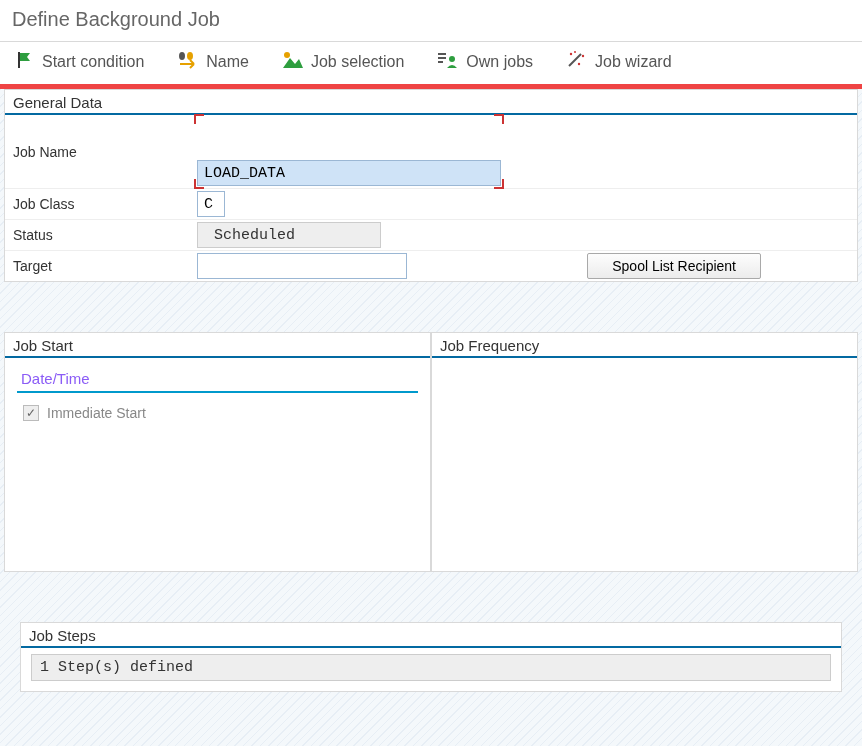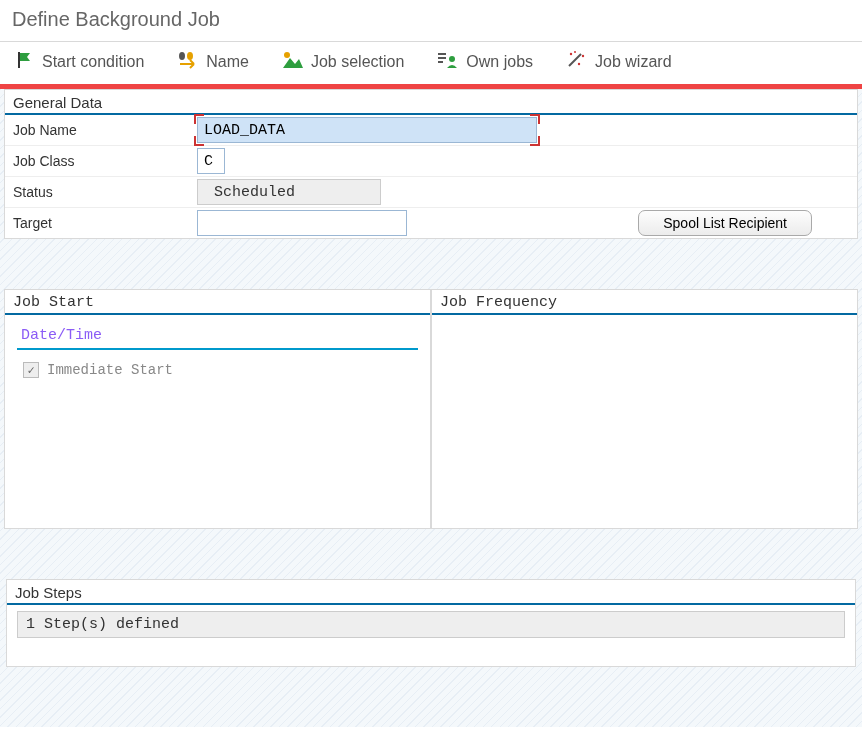--- a/index.html
+++ b/index.html
@@ -77,21 +77,21 @@
     height: 26px;
     padding: 2px 6px;
     border: 1px solid #9bb7d4;
     background: #fff;
   }
   .gd-input.readonly {
     background: #eee;
     color: #333;
     border: 1px solid #ccc;
   }
-  .field-jobname { width: 340px; }
+  .field-jobname { width: 304px; margin-top: 43px; }
   .field-jobclass { width: 28px; }
   .field-status { width: 184px; padding-left: 16px; }
   .field-target { width: 210px; }
 
   .corner { position:absolute; width:10px; height:10px; }
   .corner::before, .corner::after { content:""; position:absolute; background:#cc3333; }
   .tl { top:-3px; left:-3px; } .tr { top:-3px; right:-3px; }
   .bl { bottom:-3px; left:-3px; } .br { bottom:-3px; right:-3px; }
   .tl::before,.tr::before,.bl::before,.br::before { width:10px; height:2px; }
   .tl::after,.tr::after,.bl::after,.br::after { width:2px; height:10px; }
@@ -106,21 +106,20 @@
     padding: 4px 24px;
     font-size: 14px;
     cursor: pointer;
     border-radius: 2px;
   }
 
   .mid-row {
     display: flex;
     gap: 0;
     margin: 50px 2px 8px;
-    font-family: Liberation Mono, monospace;
   }
   .mid-col {
     flex: 1;
     background: #fff;
     border: 1px solid #d9d9d9;
     min-height: 240px;
   }
   .sub-section-title {
     padding: 6px 10px 4px;
     font-size: 15px;
@@ -140,24 +139,24 @@
   .fake-checkbox {
     width: 16px; height: 16px;
     border: 1px solid #bbb;
     background: #eee;
     display: inline-flex;
     align-items: center; justify-content: center;
     font-size: 12px; color: #666;
   }
 
   .steps-panel {
-    margin: 50px 4px 0;
+    margin: 50px 18px 0;
     background: #fff;
     border: 1px solid #d9d9d9;
-    padding-bottom: 28px;
+    padding-bottom: 10px;
   }
   .steps-readout {
     margin: 6px 10px 0;
     background: #eee;
     border: 1px solid #ccc;
     padding: 4px 8px;
     font-family: "Courier New", monospace;
     font-size: 15px;
     color: #333;
   }
@@ -244,21 +243,21 @@
 
     <div class="gd-row">
       <div class="gd-label">Status</div>
       <input class="gd-input readonly field-status" readonly="" value="Scheduled" style="">
     </div>
 
     <div class="gd-row" style="border-bottom:none;">
       <div class="gd-label">Target</div>
       <input class="gd-input field-target" value="" style="">
       <div style="flex:1"></div>
-      <button class="sap-button" style="margin-right:37px;border-radius:7px;">Spool List Recipient</button>
+      <button class="sap-button" style="margin-right:88px;">Spool List Recipient</button>
     </div>
   </div>
 
   <div class="mid-row">
     <div class="mid-col">
       <div class="panel-title">Job Start</div>
       <div style="padding:6px 6px 0;">
         <div class="sub-section-title">Date/Time</div>
         <div class="blue-underline"></div>
         <div class="checkbox-row">

